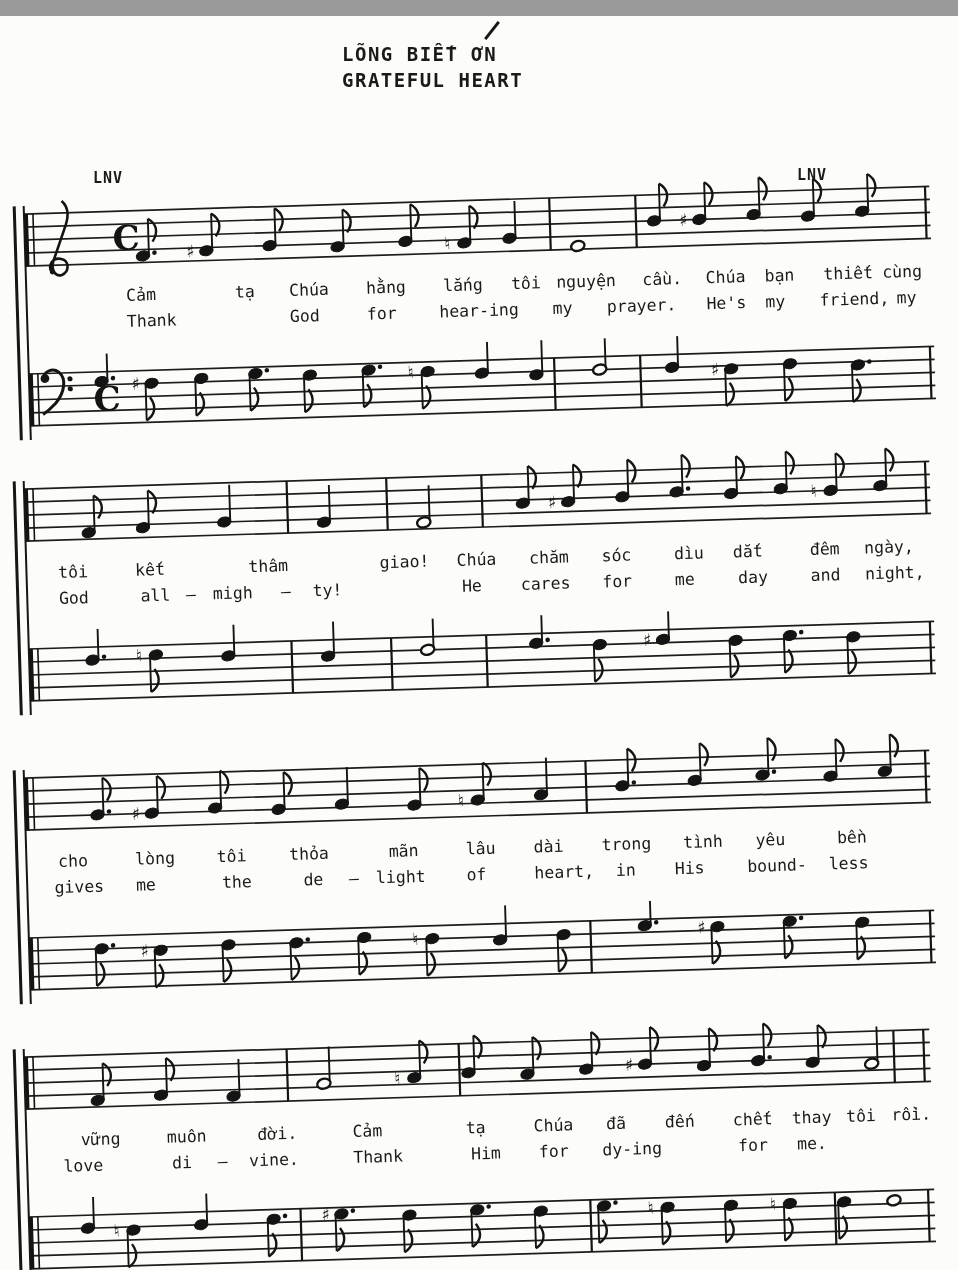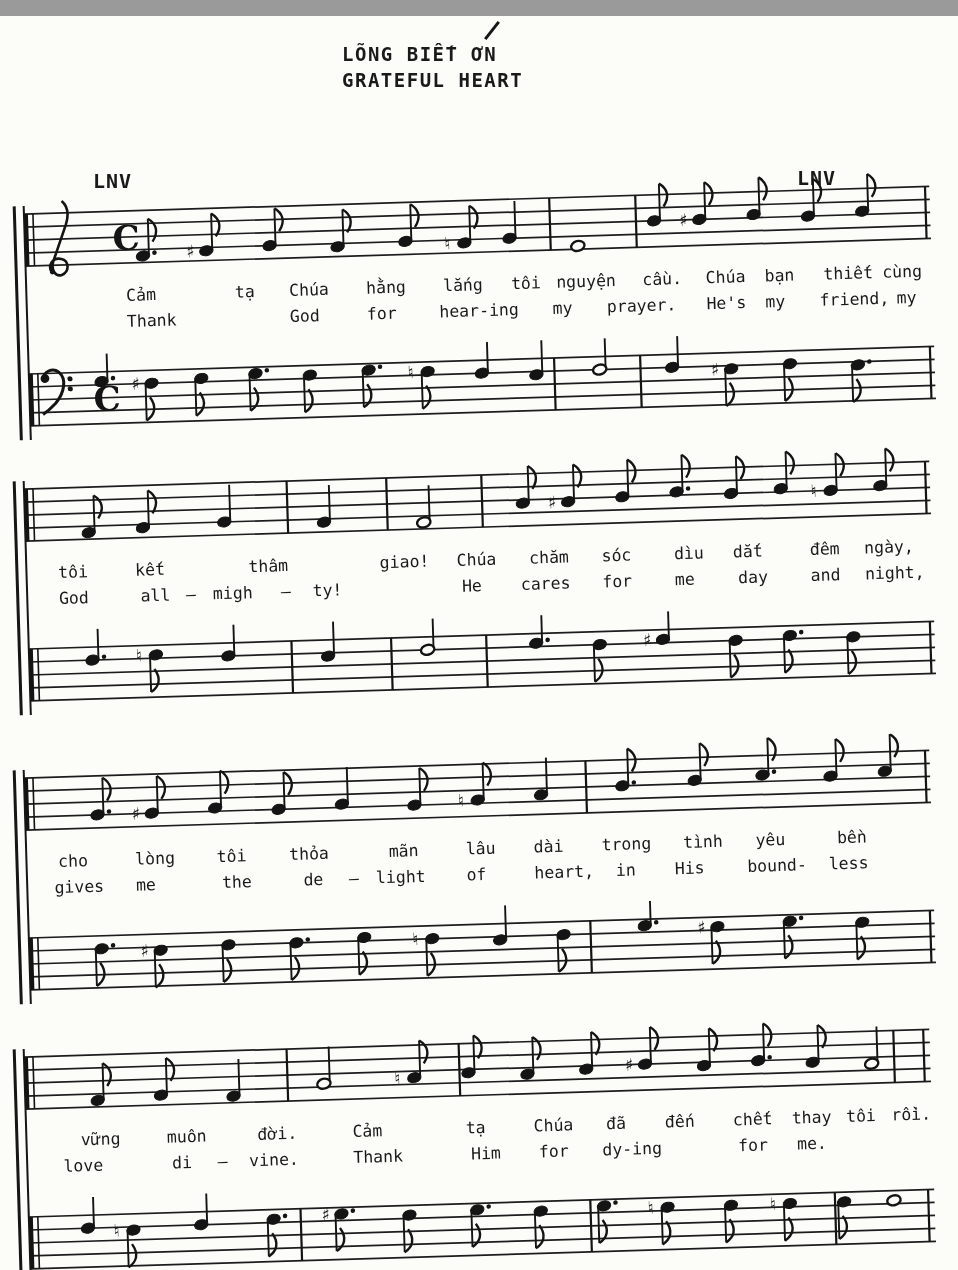--- a/index.html
+++ b/index.html
@@ -2,21 +2,21 @@
 <html><head>
 <meta charset="utf-8">
 <style>
   html,body{margin:0;padding:0;background:#9a9a9a;}
   .page{position:relative;width:958px;height:1270px;margin:16px auto;background:#fcfcf9;
         overflow:hidden;color:#1a1a1a;font-family:"DejaVu Sans Mono","Liberation Mono",monospace;}
   .title-block{position:absolute;left:342px;top:26px;font-size:19px;font-weight:700;
                letter-spacing:1.5px;line-height:1.35;white-space:nowrap;}
   .accent{position:absolute;left:481px;top:13px;width:22px;height:3px;background:#161616;
           transform:rotate(-52deg);}
-  .credit{position:absolute;font-size:20px;font-weight:700;letter-spacing:1px;}
+  .credit{position:absolute;font-size:15px;font-weight:700;letter-spacing:1px;}
   .credit-left{left:93px;top:153px;}
   .credit-right{left:797px;top:150px;}
   .system{position:absolute;left:28px;width:906px;}
   .skew{position:relative;transform:rotate(-1.75deg);transform-origin:0 60%;}
   .sysline{position:absolute;left:-11px;top:10px;bottom:8px;width:7px;
            border-left:3px solid #161616;border-right:2px solid #161616;}
   .staff{display:block;width:100%;height:92px;}
   .basswrap{margin-top:14px;}
   .lyrics{position:relative;height:54px;font-size:16.5px;white-space:nowrap;}
   .lyr{position:absolute;left:0;right:0;height:24px;}

